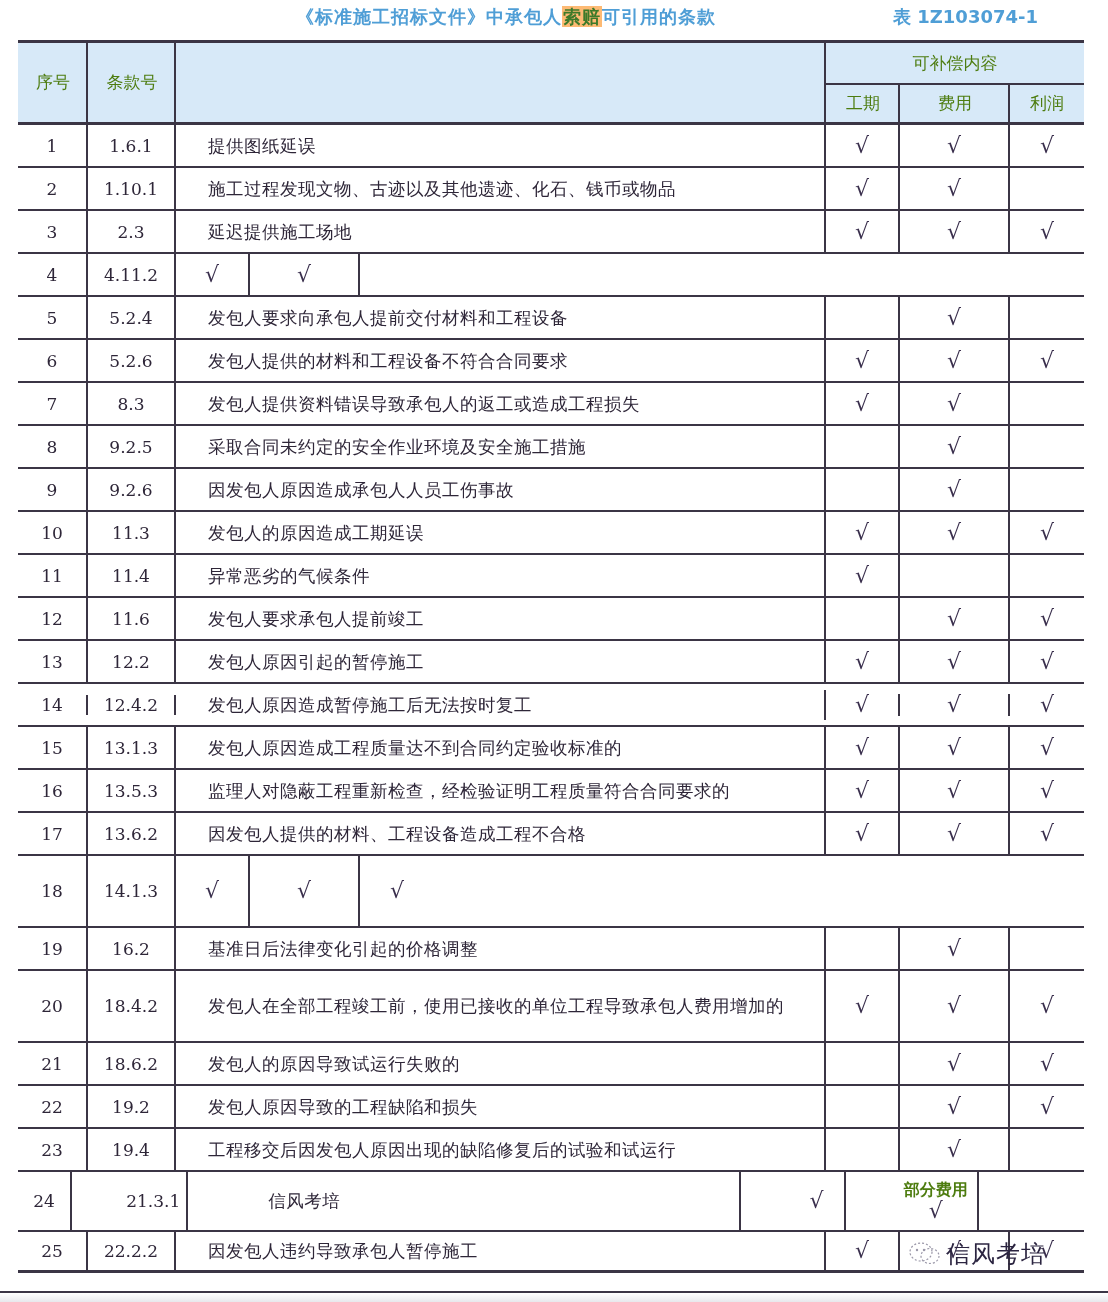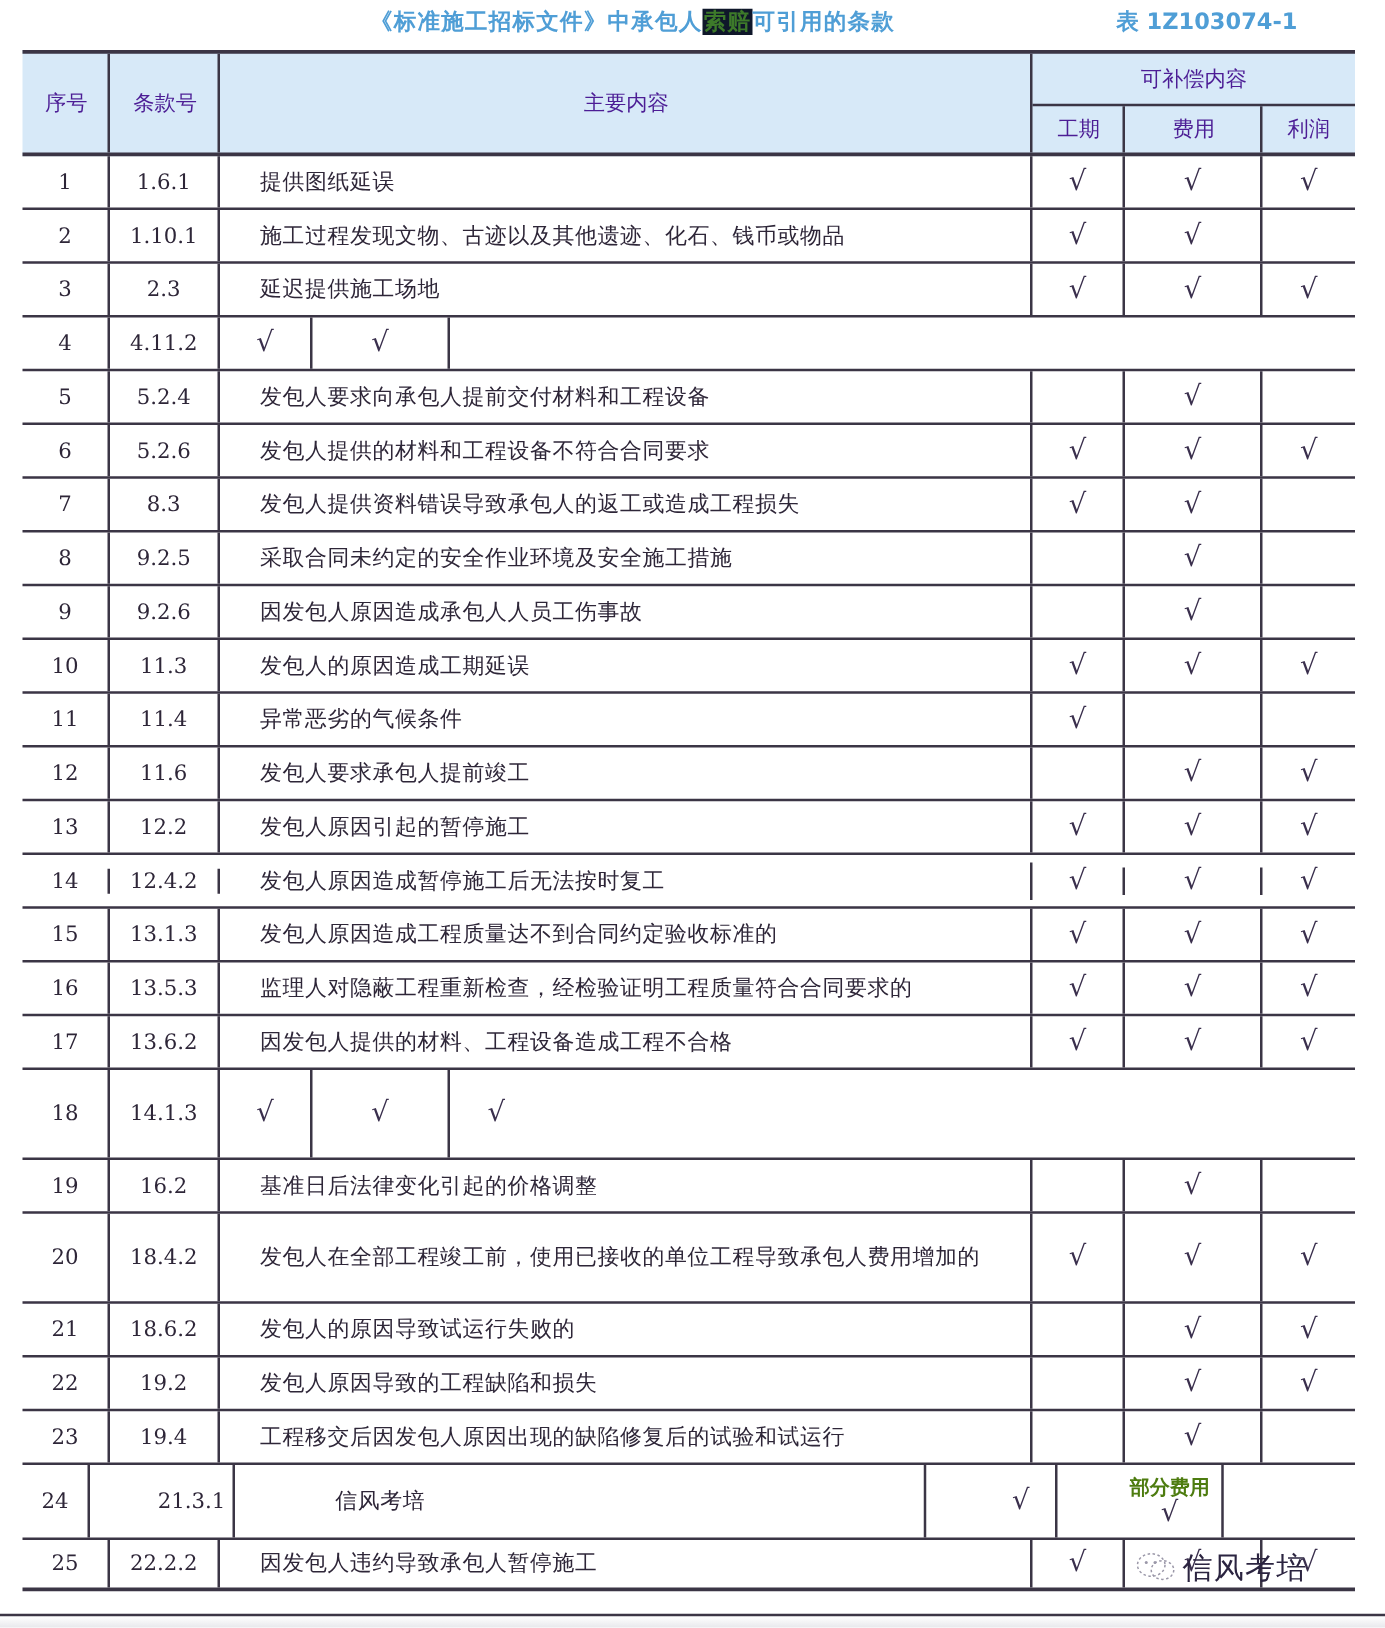--- a/index.html
+++ b/index.html
@@ -24,21 +24,21 @@
     position: absolute;
     left: 296px; top: 5px;
     font-family: "DejaVu Sans", "Liberation Sans", sans-serif;
     font-weight: bold;
     font-size: 18px;
     color: #4f9ed6;
     letter-spacing: 1px;
     white-space: nowrap;
   }
   .title-text .hl {
-    background: #0f172a;
+    background: #fdba74;
     color: #3d7a2a;
     padding: 0 1px;
   }
   .table-no {
     position: absolute;
     left: 893px; top: 5px;
     font-family: "DejaVu Sans", "Liberation Sans", sans-serif;
     font-weight: bold;
     font-size: 18px;
     color: #4f9ed6;
@@ -59,21 +59,21 @@
     box-sizing: border-box;
   }
   .hcell {
     position: absolute;
     top: 0; bottom: 0;
     display: flex;
     align-items: center;
     justify-content: center;
     font-family: "DejaVu Sans", "Liberation Sans", sans-serif;
     font-size: 17px;
-    color: #4c1d95;
+    color: #4d7c0f;
     box-sizing: border-box;
   }
   .vline {
     position: absolute;
     width: 2px;
     background: #3b3545;
   }
   .hline {
     position: absolute;
     height: 2px;
@@ -163,21 +163,20 @@
   </div>
   <div class="table-no">表 1Z103074-1</div>
 </div>
 
 <div class="tbl">
   <div class="head">
     <div class="hcell" style="left:0;width:70px;">序号</div>
     <div class="vline" style="left:68px;top:0;bottom:0;"></div>
     <div class="hcell" style="left:70px;width:88px;">条款号</div>
     <div class="vline" style="left:156px;top:0;bottom:0;"></div>
-    <div class="hcell" style="left:158px;width:650px;">主要内容</div>
     <div class="vline" style="left:806px;top:0;bottom:0;"></div>
     <div class="hcell" style="left:808px;width:258px;top:0;bottom:auto;height:41px;">可补偿内容</div>
     <div class="hline" style="left:808px;width:258px;top:40px;"></div>
     <div class="hcell" style="left:808px;width:74px;top:42px;">工期</div>
     <div class="vline" style="left:880px;top:42px;bottom:0;"></div>
     <div class="hcell" style="left:882px;width:110px;top:42px;">费用</div>
     <div class="vline" style="left:990px;top:42px;bottom:0;"></div>
     <div class="hcell" style="left:992px;width:74px;top:42px;">利润</div>
   </div>
 

